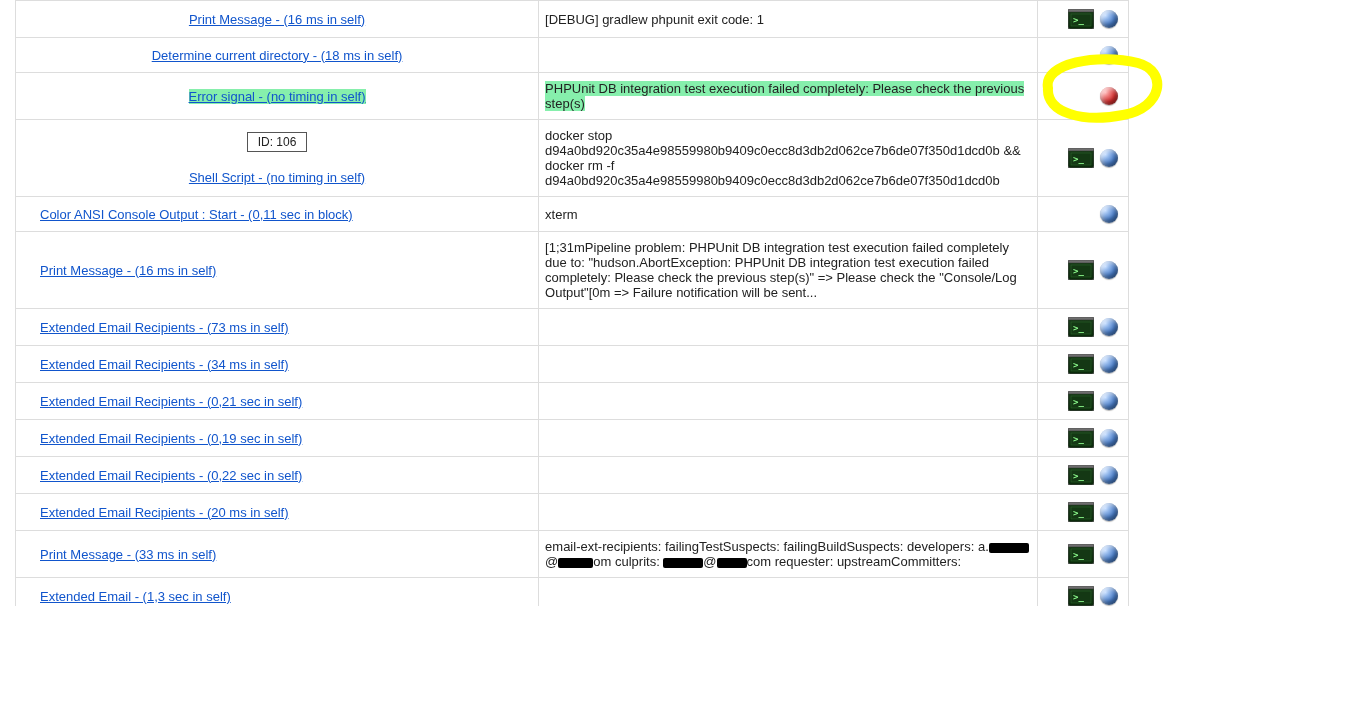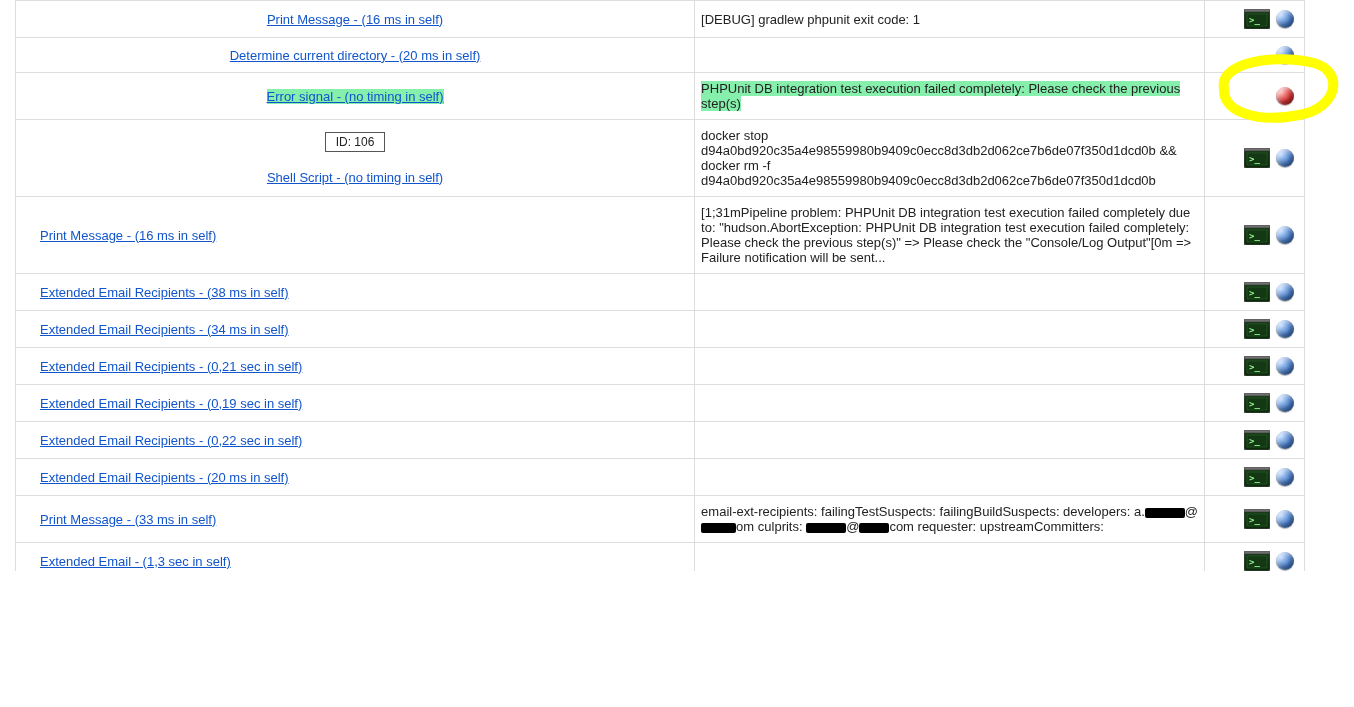--- a/index.html
+++ b/index.html
@@ -5,21 +5,21 @@
   * { box-sizing: border-box; margin: 0; padding: 0; }
   body {
     font-family: Arial, Helvetica, sans-serif;
     font-size: 13px;
     background: #fff;
     color: #222;
     width: 1354px;
   }
   table {
     border-collapse: collapse;
-    width: 1290px;
+    width: 1114px;
     margin-left: 15px;
   }
   td {
     border: 1px solid #ddd;
     padding: 8px 6px;
     vertical-align: middle;
   }
   td.step-col {
     width: 680px;
     text-align: left;
@@ -108,21 +108,21 @@
                   <stop offset="0.15" stop-color="#555"></stop>
                   <stop offset="0.15" stop-color="#1a3a1a"></stop>
                   <stop offset="1" stop-color="#0a2a0a"></stop>
                 </linearGradient>
               </defs>
               <rect x="3" y="5" width="20" height="12" fill="#143814" stroke="#2e6e2e" stroke-width="0.5"></rect>
               <text x="5" y="14" fill="#8fff8f" font-size="9" font-family="monospace" font-weight="bold">&gt;_</text>
             </svg></span><span class="ball ball-blue"></span></td>
       </tr>
       <tr>
-        <td class="step-col" style="text-align: center;"><a class="step-link" href="#">Determine current directory - (20 ms in self)</a></td>
+        <td class="step-col" style="text-align: center;"><a class="step-link" href="#">Determine current directory - (18 ms in self)</a></td>
         <td class="msg-col"><span></span></td>
         <td class="icons-col"><span class="ball ball-blue"></span></td>
       </tr>
       <tr>
         <td class="step-col" style="text-align: center;"><a class="step-link highlight" href="#">Error signal - (no timing in self)</a></td>
         <td class="msg-col"><span class="highlight">PHPUnit DB integration test execution failed completely: Please check the previous step(s)</span></td>
         <td class="icons-col"><span class="ball ball-red"></span><span class="circle-annot"><svg viewBox="0 0 140 70" width="140" height="70">
               <path d="M 20 35 C 15 10, 70 0, 110 10 C 140 18, 135 55, 95 62 C 55 70, 18 60, 20 35 Z" fill="none" stroke="#ffff00" stroke-width="10" stroke-linecap="round" stroke-linejoin="round"></path>
             </svg></span></td>
       </tr>
@@ -139,38 +139,43 @@
                   <stop offset="0.15" stop-color="#555"></stop>
                   <stop offset="0.15" stop-color="#1a3a1a"></stop>
                   <stop offset="1" stop-color="#0a2a0a"></stop>
                 </linearGradient>
               </defs>
               <rect x="3" y="5" width="20" height="12" fill="#143814" stroke="#2e6e2e" stroke-width="0.5"></rect>
               <text x="5" y="14" fill="#8fff8f" font-size="9" font-family="monospace" font-weight="bold">&gt;_</text>
             </svg></span><span class="ball ball-blue"></span></td>
       </tr>
       <tr>
+        <td class="step-col indent-0"><a class="step-link" href="#">Color ANSI Console Output : Start - (0,11 sec in block)</a></td>
+        <td class="msg-col"><span>xterm</span></td>
+        <td class="icons-col"><span class="ball ball-blue"></span></td>
+      </tr>
+      <tr>
         <td class="step-col indent-0"><a class="step-link" href="#">Print Message - (16 ms in self)</a></td>
         <td class="msg-col"><span>[1;31mPipeline problem: PHPUnit DB integration test execution failed completely due to: "hudson.AbortException: PHPUnit DB integration test execution failed completely: Please check the previous step(s)" =&gt; Please check the "Console/Log Output"[0m =&gt; Failure notification will be sent...</span></td>
         <td class="icons-col"><span class="term-icon"><svg viewBox="0 0 26 20" width="26" height="20">
               <rect x="0" y="0" width="26" height="20" rx="2" fill="url(#g1)" stroke="#444" stroke-width="1"></rect>
               <defs>
                 <linearGradient id="g1" x1="0" y1="0" x2="0" y2="1">
                   <stop offset="0" stop-color="#888"></stop>
                   <stop offset="0.15" stop-color="#555"></stop>
                   <stop offset="0.15" stop-color="#1a3a1a"></stop>
                   <stop offset="1" stop-color="#0a2a0a"></stop>
                 </linearGradient>
               </defs>
               <rect x="3" y="5" width="20" height="12" fill="#143814" stroke="#2e6e2e" stroke-width="0.5"></rect>
               <text x="5" y="14" fill="#8fff8f" font-size="9" font-family="monospace" font-weight="bold">&gt;_</text>
             </svg></span><span class="ball ball-blue"></span></td>
       </tr>
       <tr>
-        <td class="step-col indent-0"><a class="step-link" href="#">Extended Email Recipients - (38 ms in self)</a></td>
+        <td class="step-col indent-0"><a class="step-link" href="#">Extended Email Recipients - (73 ms in self)</a></td>
         <td class="msg-col"><span></span></td>
         <td class="icons-col"><span class="term-icon"><svg viewBox="0 0 26 20" width="26" height="20">
               <rect x="0" y="0" width="26" height="20" rx="2" fill="url(#g1)" stroke="#444" stroke-width="1"></rect>
               <defs>
                 <linearGradient id="g1" x1="0" y1="0" x2="0" y2="1">
                   <stop offset="0" stop-color="#888"></stop>
                   <stop offset="0.15" stop-color="#555"></stop>
                   <stop offset="0.15" stop-color="#1a3a1a"></stop>
                   <stop offset="1" stop-color="#0a2a0a"></stop>
                 </linearGradient>

